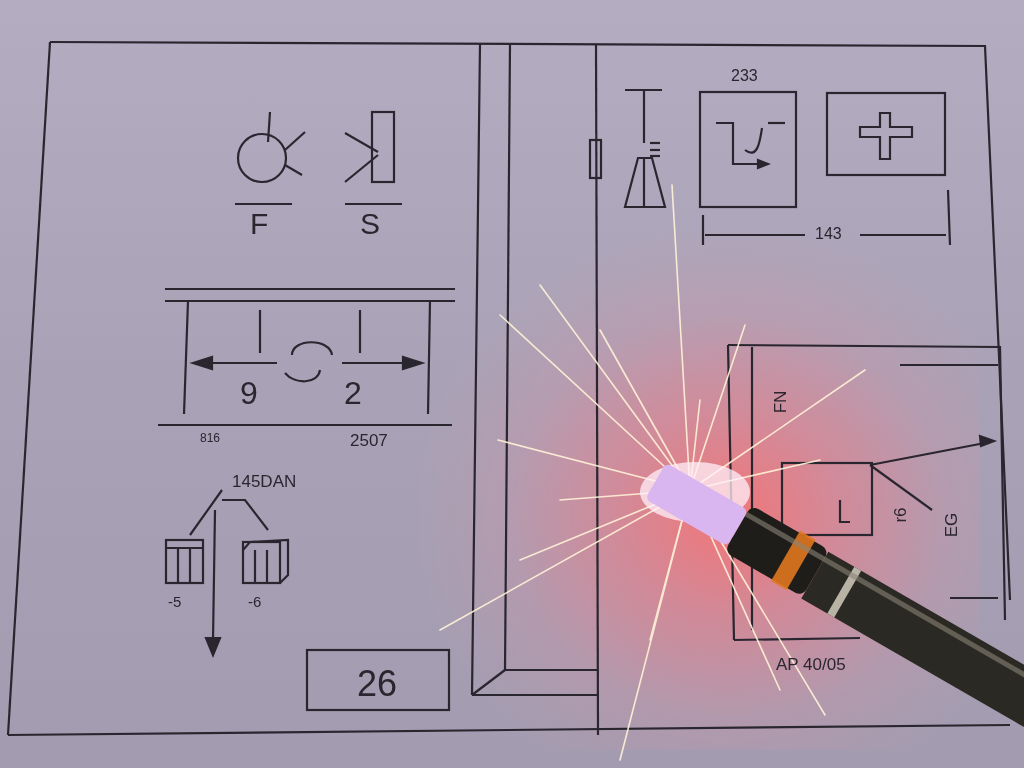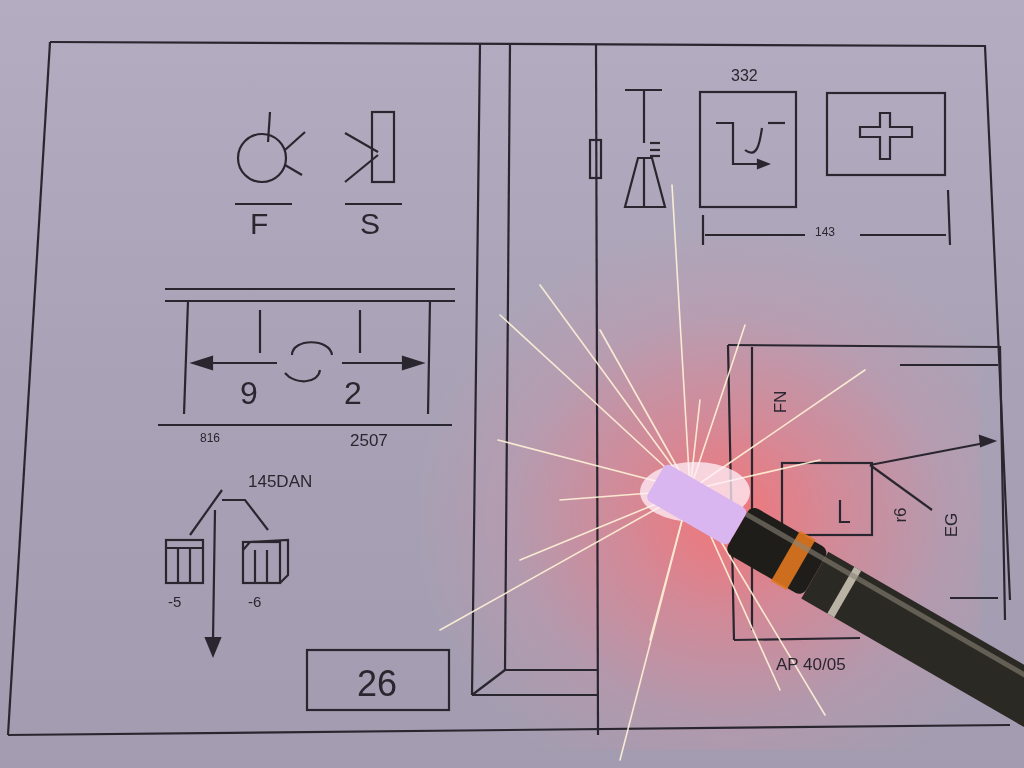--- a/index.html
+++ b/index.html
@@ -143,23 +143,23 @@
       <rect x="735" y="522" width="350" height="5" fill="#8a8476" opacity="0.6"></rect>
     </g>
   </svg>
 
   <div class="lbl" style="left:250px;top:207px;font-size:30px;">F</div>
   <div class="lbl" style="left:360px;top:207px;font-size:30px;">S</div>
   <div class="lbl" style="left:240px;top:375px;font-size:32px;">9</div>
   <div class="lbl" style="left:344px;top:375px;font-size:32px;">2</div>
   <div class="lbl" style="left:200px;top:431px;font-size:12px;">816</div>
   <div class="lbl" style="left:350px;top:431px;font-size:17px;">2507</div>
-  <div class="lbl" style="left:232px;top:472px;font-size:17px;margin-left:16px;">145DAN</div>
+  <div class="lbl" style="left:232px;top:472px;font-size:17px;">145DAN</div>
   <div class="lbl" style="left:168px;top:593px;font-size:15px;">-5</div>
   <div class="lbl" style="left:248px;top:593px;font-size:15px;">-6</div>
   <div class="lbl" style="left:357px;top:663px;font-size:36px;">26</div>
-  <div class="lbl" style="left:731px;top:67px;font-size:16px;">332</div>
-  <div class="lbl" style="left:815px;top:225px;font-size:12px;">143</div>
+  <div class="lbl" style="left:731px;top:67px;font-size:16px;">233</div>
+  <div class="lbl" style="left:815px;top:225px;font-size:16px;">143</div>
   <div class="lbl" style="left:770px;top:392px;font-size:17px;transform:rotate(-90deg);">FN</div>
   <div class="lbl" style="left:893px;top:505px;font-size:17px;transform:rotate(-90deg);">r6</div>
   <div class="lbl" style="left:940px;top:515px;font-size:17px;transform:rotate(-90deg);">EG</div>
   <div class="lbl" style="left:776px;top:655px;font-size:17px;">AP 40/05</div>
 </div>
 
 </body></html>

